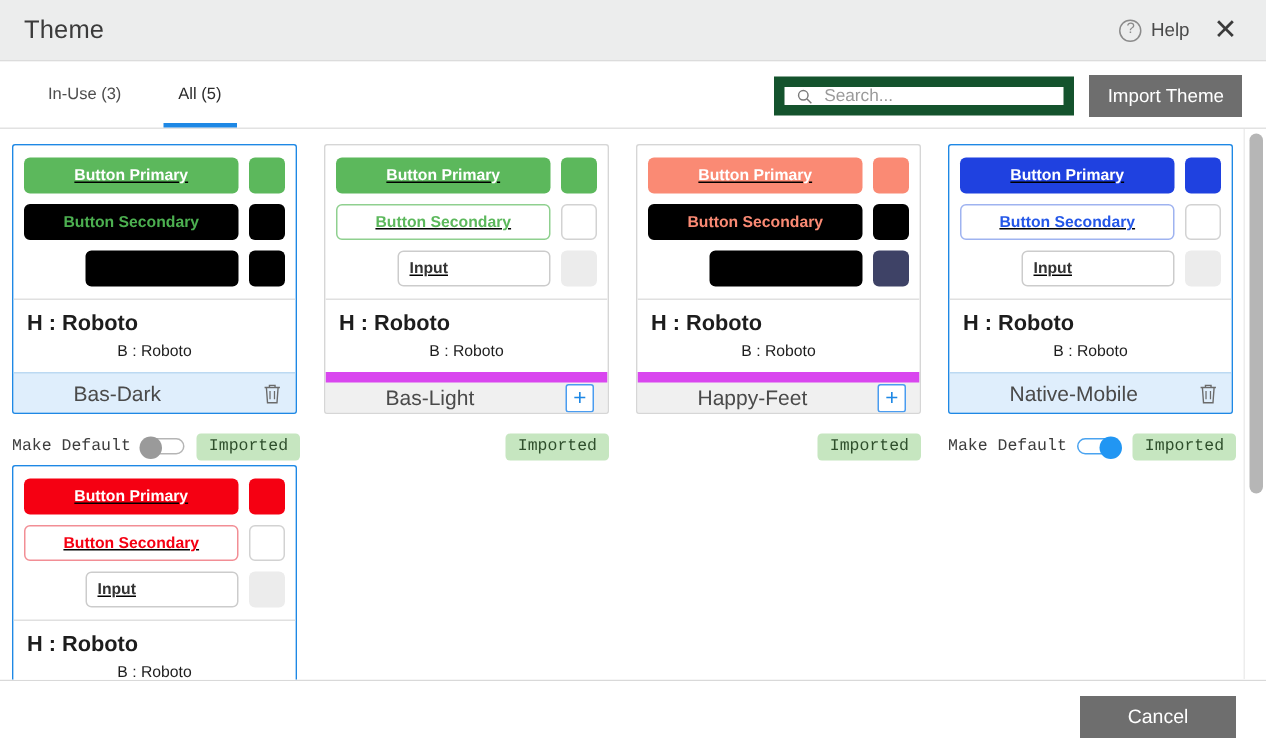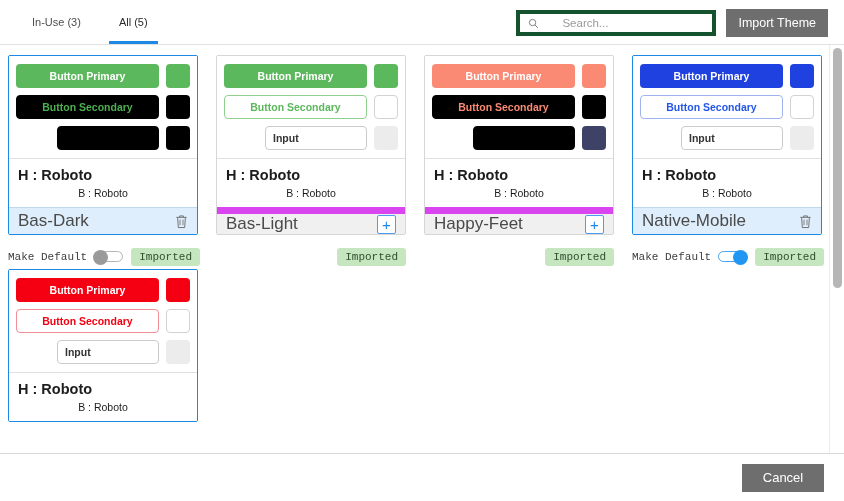--- a/index.html
+++ b/index.html
@@ -41,22 +41,22 @@
     position:relative; height:100%; display:flex; align-items:center;
     padding:0 16px; font-size:11px; color:#4d4d4d; cursor:pointer;
   }
   .tab.active { font-weight:normal; color:#2b2b2b; }
   .tab.active::after {
     content:""; position:absolute; left:6px; right:6px; bottom:0;
     height:3px; background:#1e88e5;
   }
   .toolbar-right { margin-left:auto; display:flex; align-items:center; gap:10px; padding-bottom:7px; }
   .search-box {
-    width:200px; height:26px; border:4px solid #14532d; background:#fff;
-    display:flex; align-items:center; padding:0 8px; gap:23px;
+    width:200px; height:26px; border:7px solid #14532d; background:#fff;
+    display:flex; align-items:center; padding:0 8px; gap:7px;
   }
   .search-ico { width:11px; height:11px; flex:0 0 auto; }
   .search-input {
     border:none; outline:none; font-size:11.5px; color:#444;
     width:100%; background:transparent; font-family:inherit;
   }
   .search-input::placeholder { color:#9a9a9a; }
   .import-btn {
     height:28px; background:#6e6e6e; color:#fff; border:none;
     font-size:12.5px; padding:0 12px; cursor:pointer; font-family:inherit;
@@ -72,21 +72,21 @@
   .cell { width:200px; }
 
   
   .card {
     width:190px; border:1px solid #d6d6d6; background:#fff;
     border-radius:2px; overflow:hidden;
   }
   .card.selected { border:1px solid #1e88e5; }
 
   .preview { padding:8px 7px 6px 7px; background:#fff; }
-  .prow { display:flex; align-items:flex-end; gap:7px; margin-bottom:7px; }
+  .prow { display:flex; align-items:flex-end; gap:7px; margin-bottom:7px;text-decoration:underline; }
   .prow:last-child { margin-bottom:2px;margin-left:41px; }
   .pbtn {
     flex:1 1 auto; height:24px; border-radius:4px;
     display:flex; align-items:center; justify-content:center;
     font-size:10.5px; font-weight:bold; white-space:nowrap; overflow:hidden;
   }
   .pinput {
     flex:1 1 auto; height:24px; border-radius:4px;
     display:flex; align-items:center; padding:0 7px;
     font-size:10.5px; font-weight:bold;
@@ -95,21 +95,21 @@
 
   .typo { border-top:1px solid #e0e0e0; padding:7px 9px 8px 9px; background:#fff; }
   .typo-h { font-size:14.5px; font-weight:bold; color:#1d1d1d; line-height:1.25; }
   .typo-b { font-size:10.5px; font-weight:normal; color:#1d1d1d; margin-top:3px;text-align:center; }
 
   .cardfoot {
     height:27px; display:flex; align-items:center; padding:0 9px;
     border-top:7px solid #d946ef; background:#f0f0f0;
   }
   .card.selected .cardfoot { background:#dfeefc; border-top:1px solid #bcd9f2; }
-  .cardfoot-name { font-size:17px; color:#4a4a4a; }
+  .cardfoot-name { font-size:14px; color:#4a4a4a;margin-left:31px; }
   .foot-act { margin-left:auto; display:flex; align-items:center; cursor:pointer; }
   .trash-ico { width:13px; height:15px; }
   .plus-box {
     width:19px; height:19px; border:1px solid #4a9cf0; background:#fff;
     border-radius:2px; display:flex; align-items:center; justify-content:center;
     color:#1e88e5; font-size:15px; line-height:1;
   }
 
   
   .ctrlrow {
@@ -145,33 +145,43 @@
     background:#b6b6b6; border-radius:5px; cursor:pointer;
   }
 
   
   .footer {
     height:48px; background:#fff; border-top:1px solid #d9d9d9;
     display:flex; align-items:center; justify-content:flex-end;
     gap:12px; padding:0 20px; flex:0 0 auto;
   }
   .btn-cancel {
-    width:82px; height:28px; background:#6e6e6e; color:#fff; border:none;
+    width:104px; height:28px; background:#6e6e6e; color:#fff; border:none;
     font-size:13px; cursor:pointer; font-family:inherit;
   }
   .btn-save {
     width:86px; height:28px; background:#b9dcf7; color:#e8f3fc; border:none;
     font-size:13px; cursor:pointer; font-family:inherit;
   }
 </style>
 </head>
 <body>
 
 <div class="dialog">
 
+  <div class="titlebar">
+    <div class="dlg-title">Theme</div>
+    <div class="title-actions">
+      <div class="help-wrap">
+        <span class="help-circle">?</span>
+        <span class="help-label">Help</span>
+      </div>
+      <div class="close-x">✕</div>
+    </div>
+  </div>
 
   <div class="toolbar">
     <div class="tabs">
       <div class="tab">In-Use (3)</div>
       <div class="tab active">All (5)</div>
     </div>
     <div class="toolbar-right">
       <div class="search-box">
         <svg class="search-ico" viewBox="0 0 16 16">
           <circle cx="6.6" cy="6.6" r="4.6" fill="none" stroke="#7a7a7a" stroke-width="1.4"></circle>

